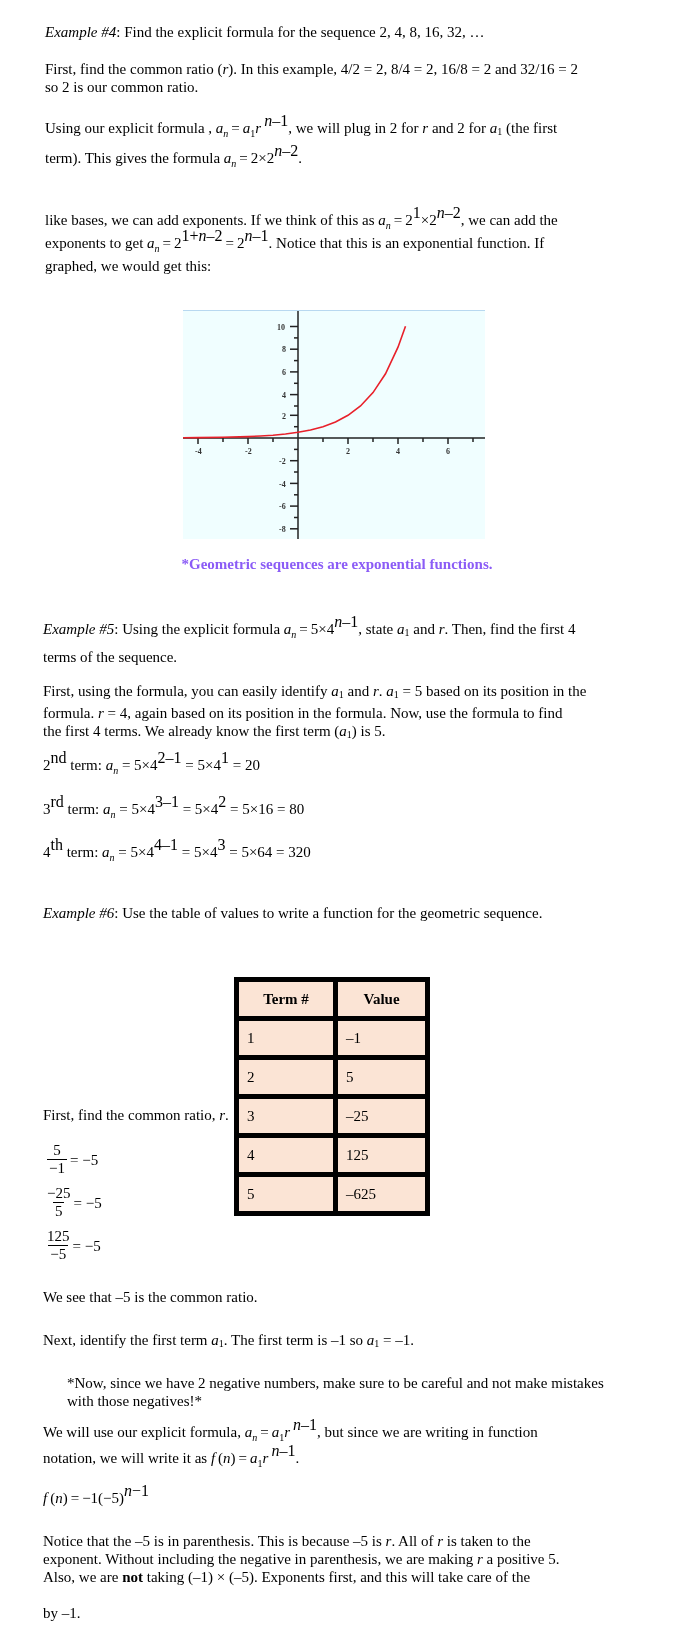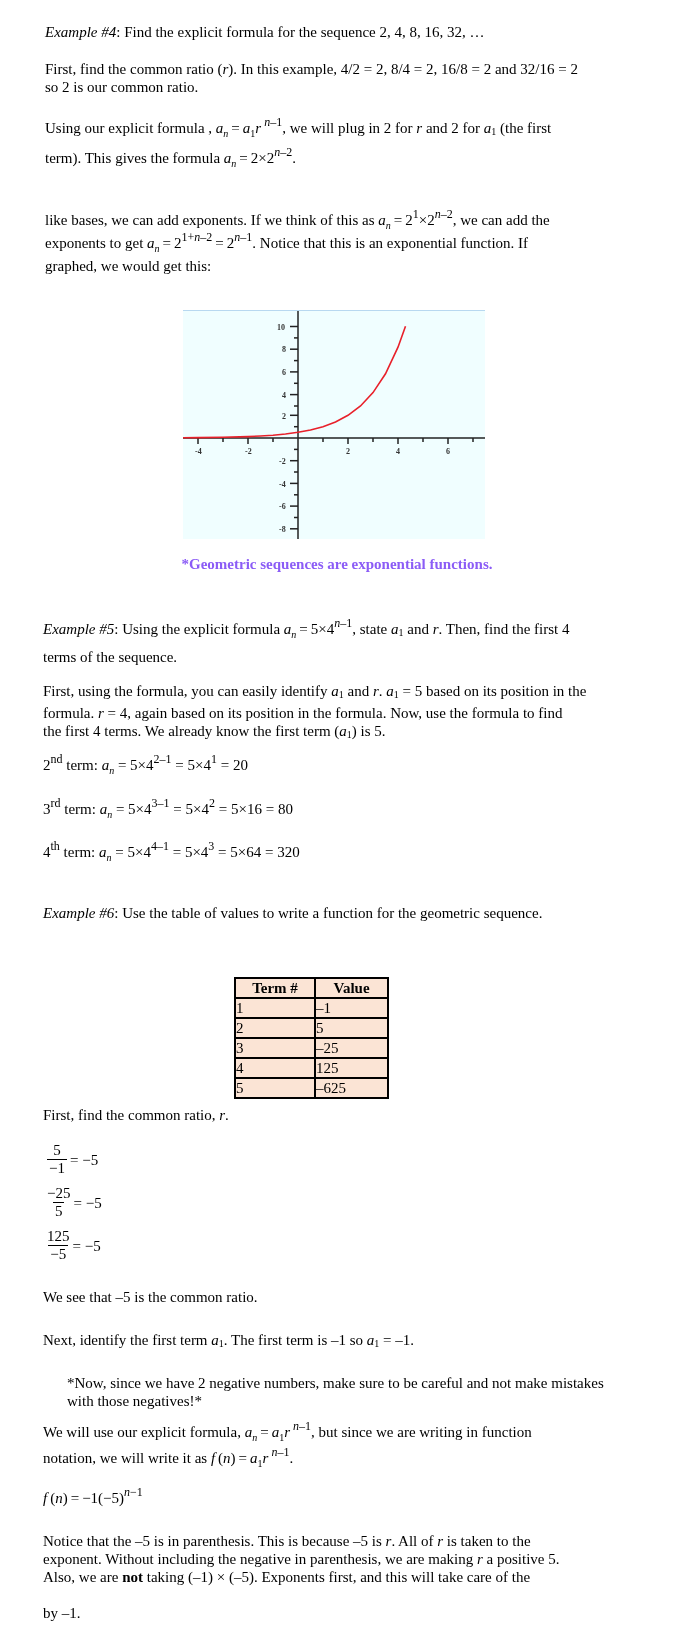--- a/index.html
+++ b/index.html
@@ -1,31 +1,31 @@
 <!DOCTYPE html>
 <html><head>
 <meta charset="utf-8">
 <style>
   html, body { margin:0; padding:0; background:#ffffff; }
   body { width:674px; height:1637px; position:relative; overflow:hidden;
          font-family:"Liberation Serif", serif; font-size:15px; color:#000; line-height:18px; }
   .blk { position:absolute; left:45px; width:590px; }
   .blk2 { position:absolute; left:43px; width:595px; }
   .m { font-family:"Liberation Serif", serif; }
-  sup { font-size:12px; line-height:0; vertical-align:7px;margin-top:27px; }
+  sup { font-size:16px; line-height:0; vertical-align:7px;margin-top:27px; }
   sub { font-size:10px; line-height:0; vertical-align:-4px; }
   .sub1 { font-size:10px; vertical-align:-2px; }
   .caption { position:absolute; left:0; width:674px; top:555px; text-align:center;
              color:#8b5cf6; font-weight:bold; font-size:15px; }
   .graph { position:absolute; left:183px; top:310px; width:302px; height:228px;
            background:#f0feff; border-top:1px solid #b8d8f0; }
   .graph svg { position:absolute; left:0; top:0; }
   .tbl { position:absolute; left:234px; top:977px; border-collapse:collapse; font-size:15px; }
-  .tbl th, .tbl td { border:2px solid #000000; background:#fbe4d5; 
-                     padding:0; height:18px; line-height:18px; }
+  .tbl th, .tbl td { border:5px solid #000000; background:#fbe4d5; 
+                     padding:8px; height:18px; line-height:18px; }
   .tbl th { font-weight:bold; }
   .tbl .c1 { width:78px; } .tbl .c2 { width:71px; }
   .frac { position:absolute; left:47px; display:flex; align-items:center; }
   .frac .fr { display:inline-flex; flex-direction:column; align-items:center; }
   .frac .num { line-height:17px; }
   .frac .den { line-height:17px; border-top:1px solid #000; padding:0 2px; }
   .frac .eq { margin-left:3px; }
 </style>
 </head>
 <body>

